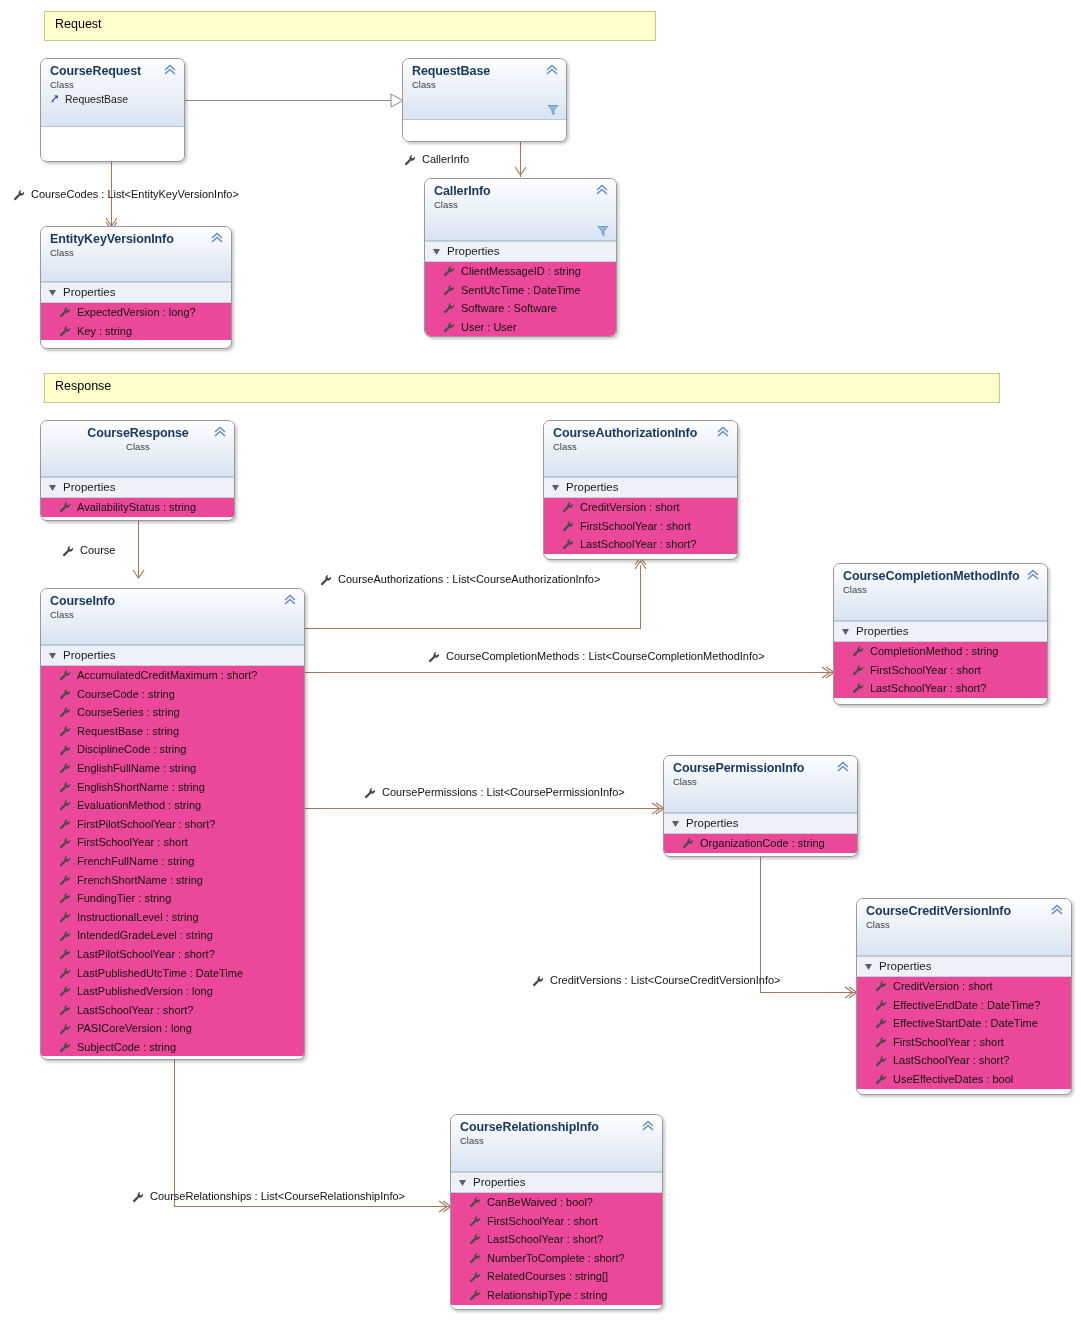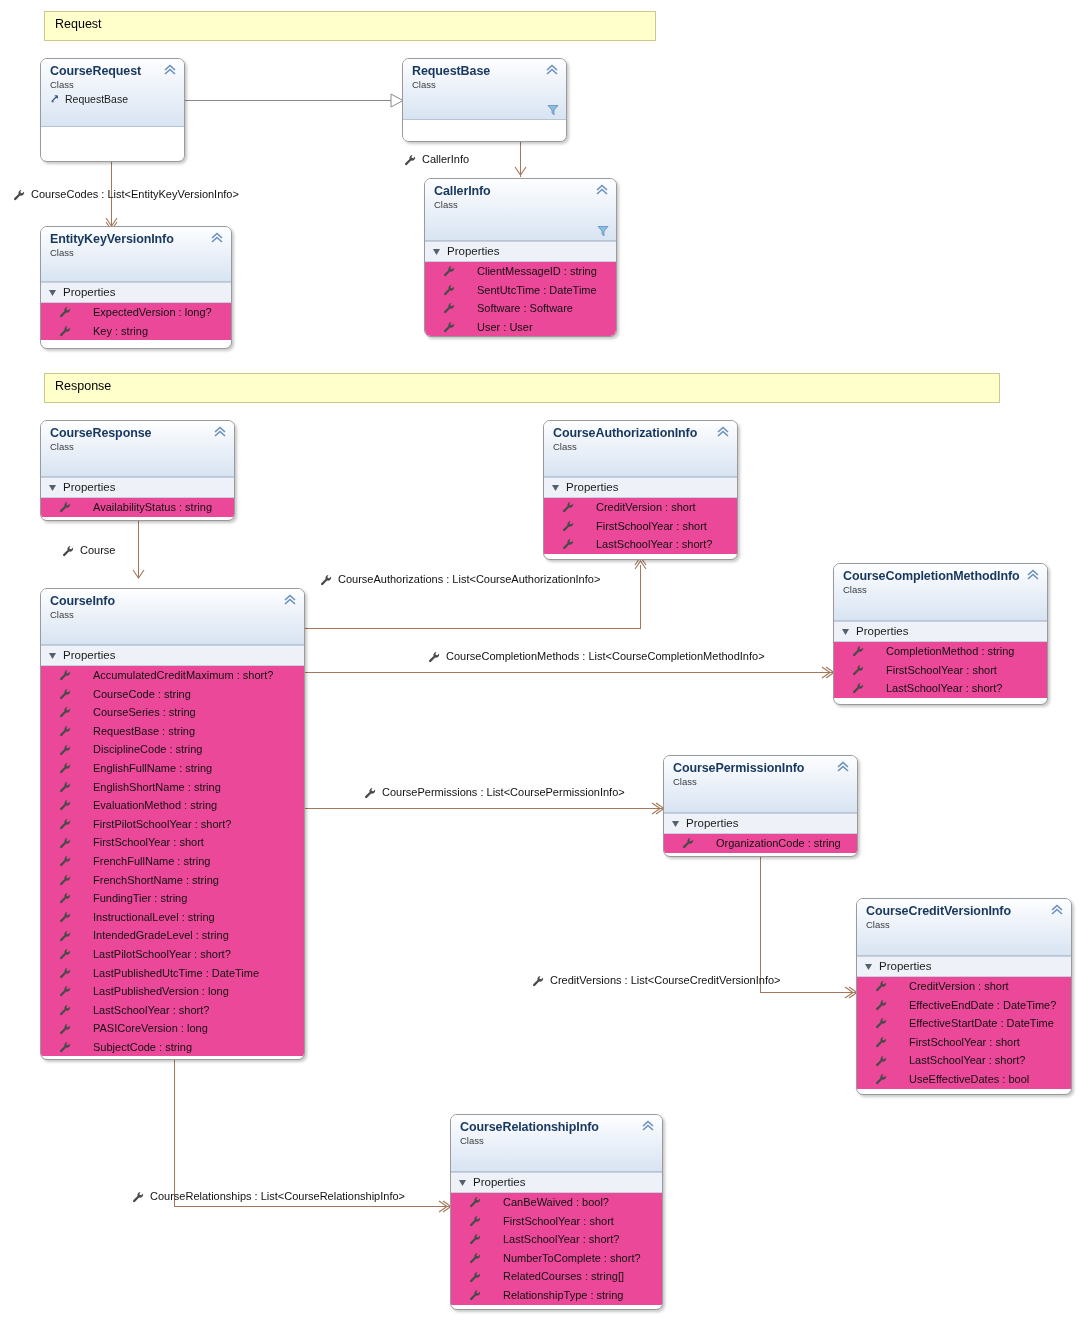--- a/index.html
+++ b/index.html
@@ -86,21 +86,21 @@
     align-items:center;
     gap:6px;
     line-height:15px;
   }
   .cls .member{
     font-size:11px;
     color:#111;
     padding:0 0 0 18px;
     display:flex;
     align-items:center;
-    gap:22px;
+    gap:6px;
     line-height:18.6px;
     white-space:nowrap;
   }
   .cls .filler{background:#ffffff;}
 
   
   .wrench{width:12px;height:12px;flex:0 0 12px;display:inline-block;}
   .tri{width:8px;height:8px;flex:0 0 8px;display:inline-block;}
 
   
@@ -341,21 +341,21 @@
       </div>
       <div class="member">
         <svg class="wrench" viewBox="0 0 16 16">
             <path d="M11.4 1.2a4.2 4.2 0 0 0-4.0 5.4L1.6 12.4a1.5 1.5 0 0 0 2.1 2.1l5.8-5.8a4.2 4.2 0 0 0 5.2-5.3l-2.3 2.3-2.0-.5-.5-2.0z" fill="#4a4a4a"></path>
           </svg>
         <span>Key : string</span>
       </div>
     </div>
   </div>
 
-  <div class="cls" style="left:40px;top:420px;width:195px;height:101px;">
+  <div class="cls" style="left:40px;top:420px;width:195px;height:101px;text-align:center;">
     <div class="hdr" style="height:46px;">
       <div class="title">CourseResponse</div>
       <div class="stereotype">Class</div>
       <svg class="chev" viewBox="0 0 14 12">
         <polyline points="2,6 7,1.5 12,6" fill="none" stroke="#6a8fbd" stroke-width="1.6"></polyline>
         <polyline points="2,10 7,5.5 12,10" fill="none" stroke="#6a8fbd" stroke-width="1.6"></polyline>
       </svg>
     </div>
     <div class="body">
       <div class="section">

